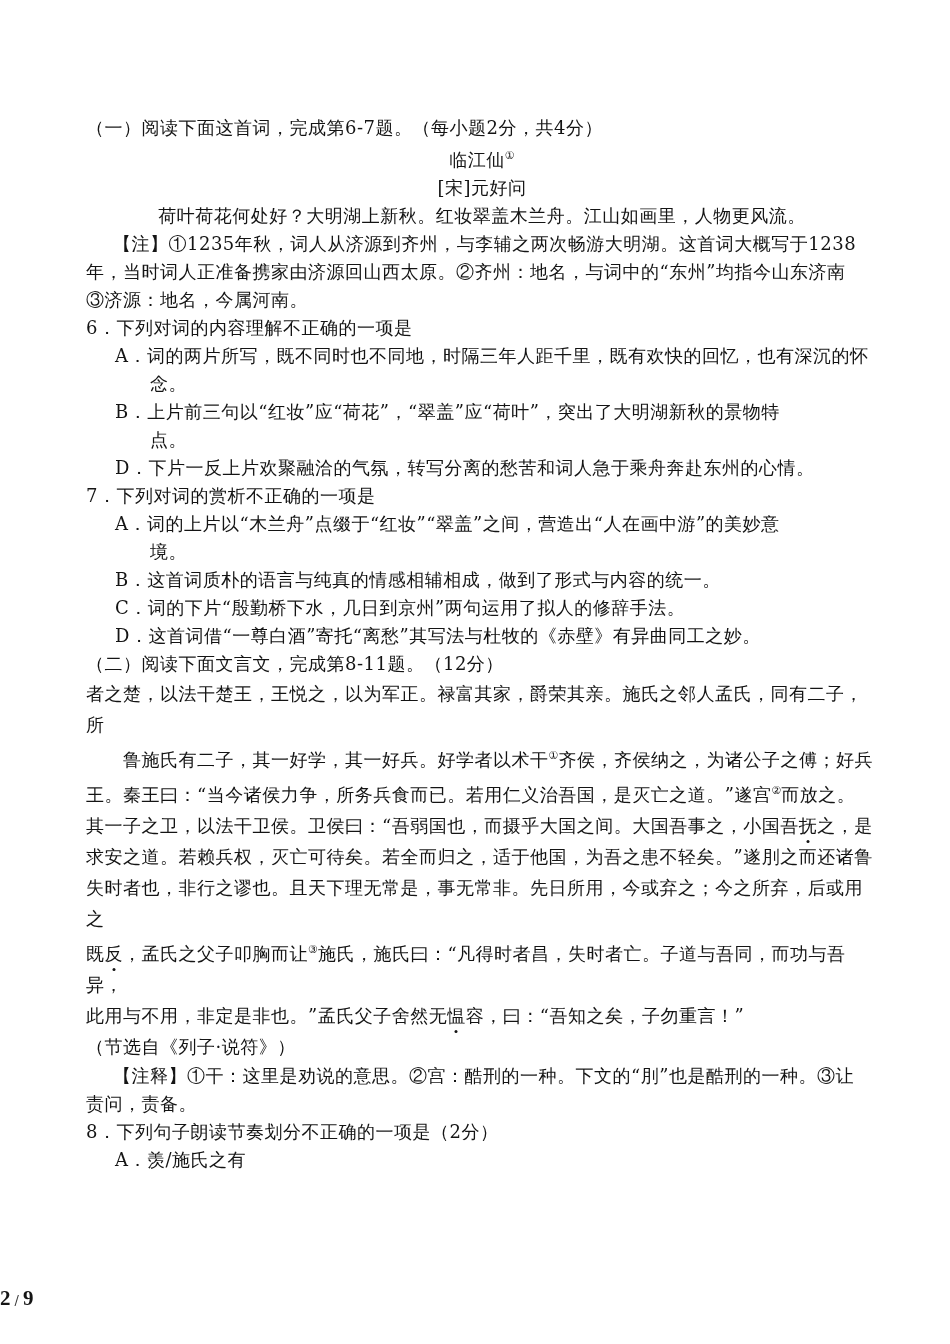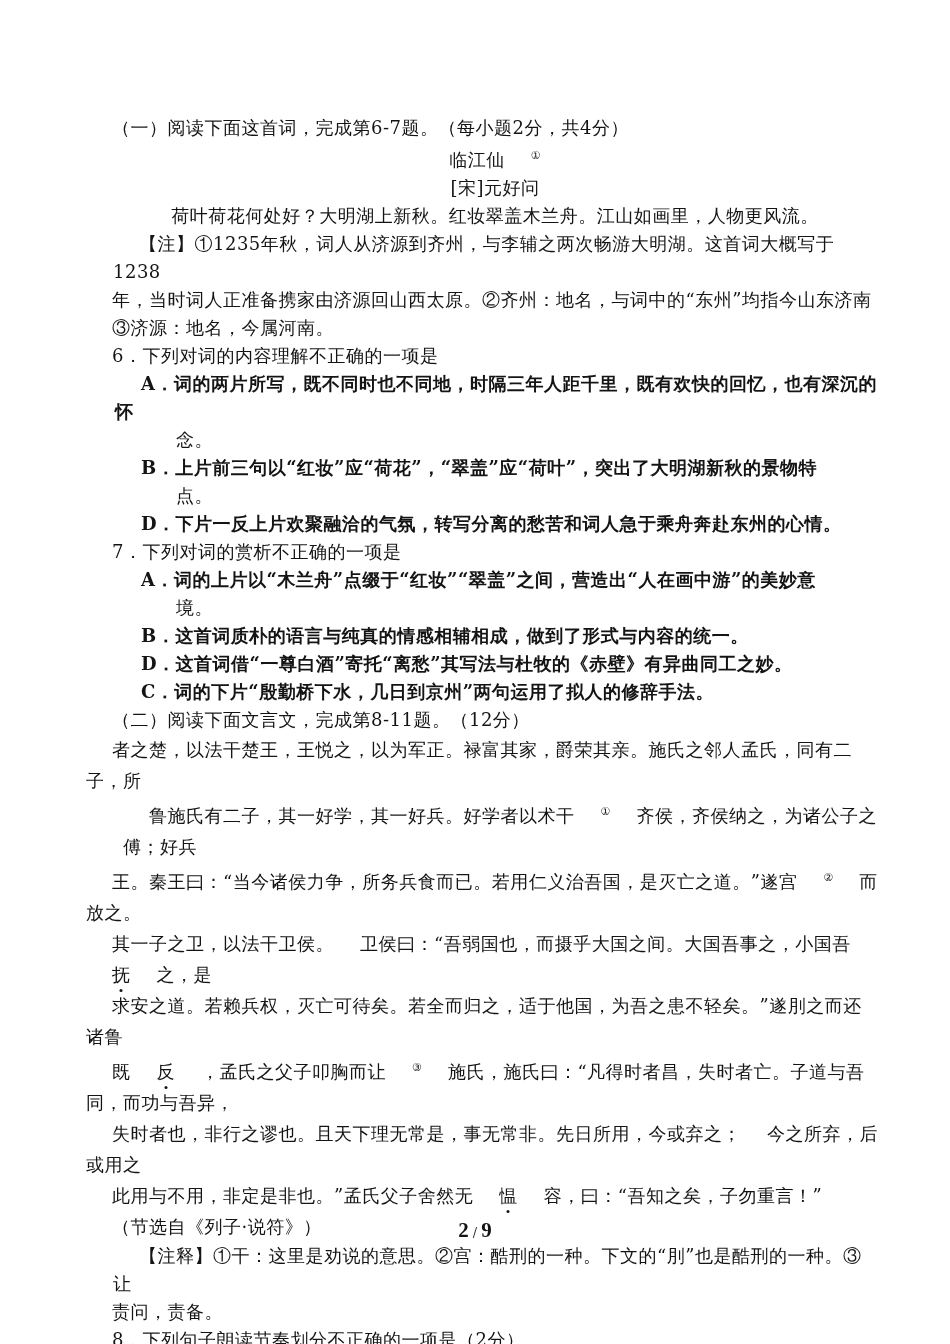--- a/index.html
+++ b/index.html
@@ -17,26 +17,26 @@
     width:792px;
   }
   .line{
     font-size:18px;
     line-height:28px;
     text-align:left;
     letter-spacing:0.5px;
   }
   .center{text-align:center;}
   .right{}
-  .opt{padding-left:29px;font-weight:bold;}
+  .opt{padding-left:29px;}
   .optwrap{padding-left:64px;}
   .noteind{padding-left:27px;}
   .proseind{padding-left:37px;}
   .prose-lh{line-height:31px;}
-  .run{white-space:pre-wrap;margin-left:26px;}
+  .run{white-space:pre-wrap;}
   .sup{
     font-size:11px;
     vertical-align:7px;
     letter-spacing:0;
   }
   .u{
     text-underline-offset:4px;
   }
   .dot{
     position:relative;
@@ -46,22 +46,21 @@
     content:"";
     position:absolute;
     left:50%;bottom:-2px;
     width:3px;height:3px;
     background:#141414;
     border-radius:50%;
     transform:translateX(-50%);
   }
   .footer{
     position:absolute;
-    top:1216px;left:0;width:100%;
-    text-align:center;
+    top:1284px;left:0;width:100%;
     line-height:28px;
   }
   .pg-num{
     font-size:21px;
     font-weight:bold;
     font-family:"Liberation Serif","DejaVu Serif",serif;
   }
   .pg-sep{
     font-size:13px;
     padding:0 4px;
@@ -83,30 +82,30 @@
       <div class="line"><span class="run">6．下列对词的内容理解不正确的一项是</span></div>
       <div class="line opt"><span class="run">A．词的两片所写，既不同时也不同地，时隔三年人距千里，既有欢快的回忆，也有深沉的怀</span></div>
       <div class="line optwrap"><span class="run">念。</span></div>
       <div class="line opt"><span class="run">B．上片前三句以“红妆”应“荷花”，“翠盖”应“荷叶”，突出了大明湖新秋的景物特</span></div>
       <div class="line optwrap"><span class="run">点。</span></div>
       <div class="line opt"><span class="run">D．下片一反上片欢聚融洽的气氛，转写分离的愁苦和词人急于乘舟奔赴东州的心情。</span></div>
       <div class="line"><span class="run">7．下列对词的赏析不正确的一项是</span></div>
       <div class="line opt"><span class="run">A．词的上片以“木兰舟”点缀于“红妆”“翠盖”之间，营造出“人在画中游”的美妙意</span></div>
       <div class="line optwrap"><span class="run">境。</span></div>
       <div class="line opt"><span class="run">B．这首词质朴的语言与纯真的情感相辅相成，做到了形式与内容的统一。</span></div>
+      <div class="line opt"><span class="run">C．词的下片“殷勤桥下水，几日到京州”两句运用了拟人的修辞手法。</span></div>
       <div class="line opt"><span class="run">D．这首词借“一尊白酒”寄托“离愁”其写法与杜牧的《赤壁》有异曲同工之妙。</span></div>
-      <div class="line opt"><span class="run">C．词的下片“殷勤桥下水，几日到京州”两句运用了拟人的修辞手法。</span></div>
       <div class="line"><span class="run">（二）阅读下面文言文，完成第8-11题。（12分）</span></div>
       <div class="line prose-lh"><span class="run">者之楚，以法干楚王，王悦之，以为军正。禄富其家，爵荣其亲。施氏之邻人孟氏，同有二子，所</span></div>
       <div class="line proseind prose-lh"><span class="run">鲁施氏有二子，其一好学，其一好兵。好学者以术干</span><span class="run sup">①</span><span class="run">齐侯，齐侯纳之，为诸公子之傅；好兵</span></div>
       <div class="line prose-lh"><span class="run">王。秦王曰：“当今诸侯力争，所务兵食而已。若用仁义治吾国，是灭亡之道。”遂宫</span><span class="run sup">②</span><span class="run">而放之。</span></div>
       <div class="line prose-lh"><span class="run u">其一子之卫，以法干卫侯。</span><span class="run">卫侯曰：“吾弱国也，而摄乎大国之间。大国吾事之，小国吾</span><span class="run dot">抚</span><span class="run">之，是</span></div>
       <div class="line prose-lh"><span class="run">求安之道。若赖兵权，灭亡可待矣。若全而归之，适于他国，为吾之患不轻矣。”遂刖之而还诸鲁</span></div>
+      <div class="line prose-lh"><span class="run">失时者也，非行之谬也。且天下理无常是，事无常非。先日所用，今或弃之；</span><span class="run u">今之所弃，后或用之</span></div>
       <div class="line prose-lh"><span class="run">既</span><span class="run dot">反</span><span class="run">，孟氏之父子叩胸而让</span><span class="run sup">③</span><span class="run">施氏，施氏曰：“凡得时者昌，失时者亡。子道与吾同，而功与吾异，</span></div>
-      <div class="line prose-lh"><span class="run">失时者也，非行之谬也。且天下理无常是，事无常非。先日所用，今或弃之；</span><span class="run u">今之所弃，后或用之</span></div>
       <div class="line prose-lh"><span class="run">此用与不用，非定是非也。”孟氏父子舍然无</span><span class="run dot">愠</span><span class="run">容，曰：“吾知之矣，子勿重言！”</span></div>
       <div class="line right prose-lh"><span class="run">（节选自《列子·说符》）</span></div>
       <div class="line noteind"><span class="run">【注释】①干：这里是劝说的意思。②宫：酷刑的一种。下文的“刖”也是酷刑的一种。③让</span></div>
       <div class="line"><span class="run">责问，责备。</span></div>
       <div class="line"><span class="run">8．下列句子朗读节奏划分不正确的一项是（2分）</span></div>
       <div class="line opt"><span class="run">A．羡/施氏之有</span></div>
     </div>
   <div class="footer">
     <span class="pg-num">2</span><span class="pg-sep">/</span><span class="pg-num">9</span>
   </div>

